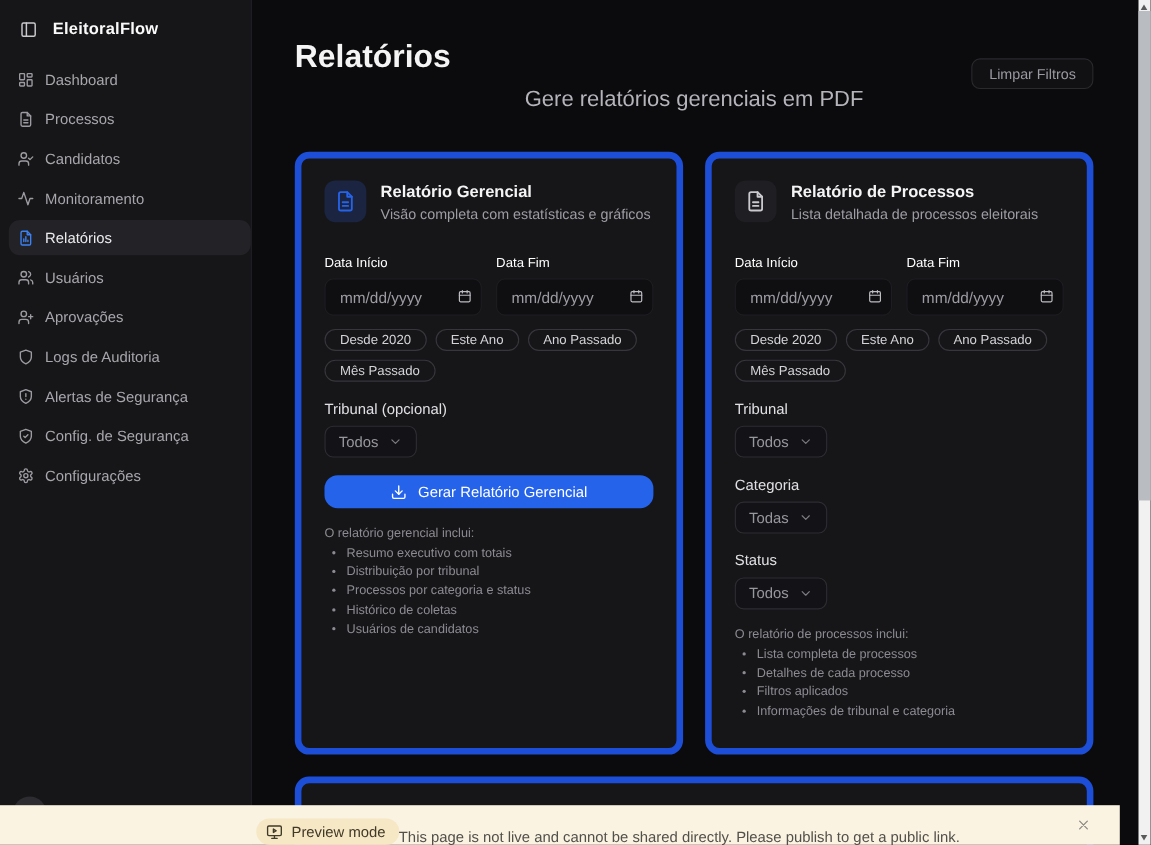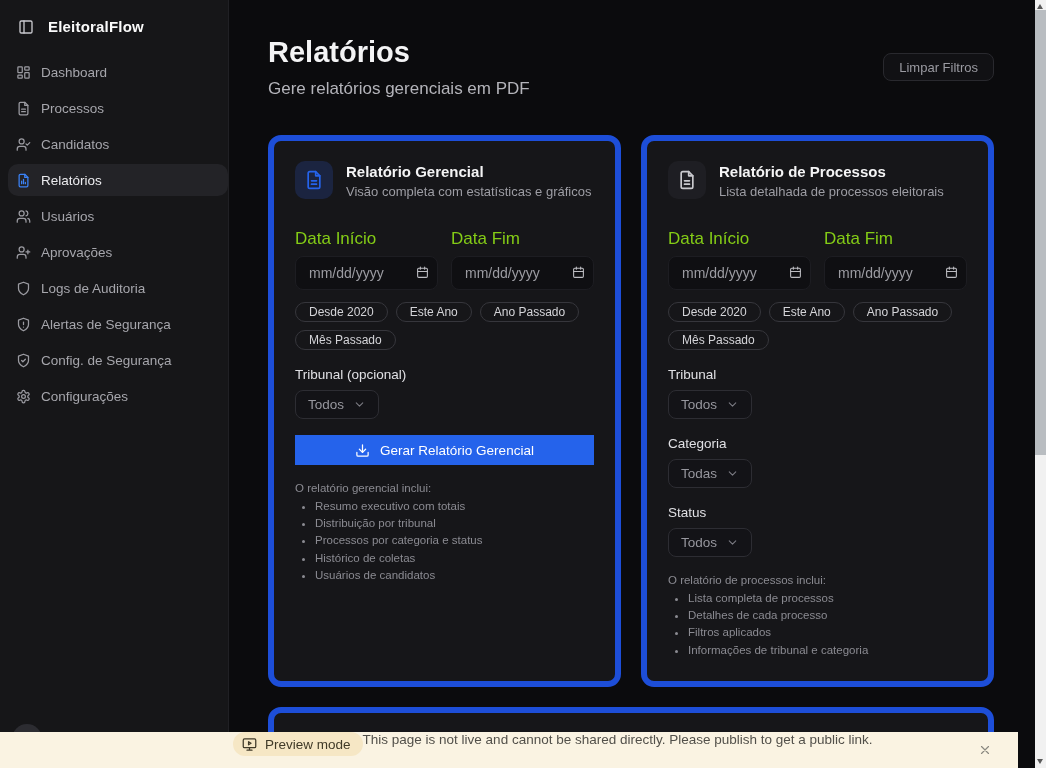--- a/index.html
+++ b/index.html
@@ -27,70 +27,70 @@
   .nav-item.active { background:#232327; color:#ececef; }
   .nav-item.active .nav-icon { color:#3b82f6; }
   .sb-user { position:absolute; left:12px; bottom:14px; display:flex; align-items:center; gap:10px; }
   .sb-avatar { width:30px; height:30px; border-radius:50%; background:#2c2c31; flex:0 0 auto; }
   .sb-username { color:#cfcfd4; font-size:13.5px; white-space:nowrap; }
 
   
   .main { position:absolute; left:229px; top:0; right:11px; bottom:0; background:#0b0b0d; overflow:hidden; }
   .content { padding:0 41px 0 39px; }
   .page-title { margin-top:36px; color:#f4f4f5; font-size:29px; font-weight:700; }
-  .page-subtitle { margin-top:10px; color:#b4b4ba; font-size:17px; }
+  .page-subtitle { margin-top:10px; color:#b4b4ba; font-size:20px;text-align:center; }
   .clear-filters-btn { position:absolute; top:53px; right:41px; height:28px; padding:0 15px;
     background:#111114; border:1px solid #29292e; border-radius:8px; color:#9a9aa1;
     font-size:13px; font-family:inherit; cursor:pointer; }
 
   .cards-row { display:grid; grid-template-columns:1fr 1fr; gap:20px; margin-top:36px; }
   .card { background:#161619; border:6px solid #1d4ed8; border-radius:13px; padding:20px 21px; }
   .card.tall { min-height:548px; }
   .card-head { display:flex; align-items:flex-start; gap:13px; margin-bottom:30px; }
   .card-icon-box { width:38px; height:38px; border-radius:10px; display:flex; align-items:center;
     justify-content:center; flex:0 0 auto; }
   .card-icon-box.blue { background:#1b2440; color:#2563eb; }
   .card-icon-box.gray { background:#1e1e23; color:#c9c9ce; }
   .card-title { color:#f4f4f5; font-size:15px; font-weight:700; padding-top:2px; }
   .card-subtitle { color:#9d9da4; font-size:13px; margin-top:4px; }
 
   .date-row { display:flex; gap:13px; }
   .date-col { flex:1; }
-  .field-label { color:#84cc16; font-size:17px; margin-bottom:7px; }
+  .field-label { color:#ffffff; font-size:12px; margin-bottom:7px; }
   .date-input-wrap { position:relative; }
   .date-input { width:100%; height:34px; background:#0f0f12; border:1px solid #1d1d22;
     border-radius:8px; color:#9c9ca2; font-size:14px; padding:0 30px 0 13px; font-family:inherit; }
   .date-input::placeholder { color:#9c9ca2; }
   .cal-icon { position:absolute; right:9px; top:10px; color:#bdbdc2; pointer-events:none; }
 
   .pills { display:flex; flex-wrap:wrap; gap:8px; margin-top:12px; }
   .pill { background:transparent; border:1px solid #36363c; border-radius:15px; padding:2px 13px;
     color:#d4d4d8; font-size:12px; font-family:inherit; cursor:pointer; }
 
   .select-label { color:#e0e0e4; font-size:13.5px; margin-top:17px; }
   .select-box { display:inline-flex; align-items:center; gap:9px; margin-top:8px; background:#131317;
     border:1px solid #2d2d33; border-radius:8px; padding:6px 12px; color:#97979e; font-size:13.5px; cursor:pointer; }
   .select-box .chev { color:#7b7b82; }
 
-  .gen-btn { width:100%; height:30px; margin-top:16px; border:none; border-radius:0;
+  .gen-btn { width:100%; height:30px; margin-top:16px; border:none; border-radius:12px;
     display:flex; align-items:center; justify-content:center; gap:10px; font-size:13.5px;
     font-family:inherit; cursor:pointer; }
   .gen-btn.primary { background:#2563eb; color:#ffffff; }
   .gen-btn.secondary { background:#1e1e23; color:#cfcfd4; border:1px solid #26262b; }
 
   .includes { margin-top:17px; color:#8b8b92; font-size:11.5px; }
   .includes ul { margin:6px 0 0 6px; padding-left:14px; }
   .includes li { margin-bottom:5.2px; }
 
   .hist-card { margin-top:20px; min-height:120px; }
   .hist-card .card-head { margin-bottom:0; }
 
   
   .banner { position:absolute; left:0; right:28px; bottom:0; height:36px; background:#faf3e2;
-    z-index:50; display:flex; align-items:flex-start; }
+    z-index:50; display:flex; align-items:flex-end; }
   .banner-badge { display:flex; align-items:center; gap:8px; background:#f6e7c5; border-radius:14px;
     height:24px; padding:0 12px 0 9px; margin-left:233px; color:#403a28; font-size:13.5px; }
   .banner-badge .b-icon { color:#403a28; }
   .banner-msg { color:#52504a; font-size:13.5px; }
   .banner-close { position:absolute; right:26px; top:11px; color:#8a8880; cursor:pointer; }
 </style>
 </head>
 <body>
 
 <div class="sidebar">
@@ -128,20 +128,28 @@
     </div>
     <div class="nav-item">
       <span class="nav-icon">
           <svg width="15" height="15" viewBox="0 0 24 24" fill="none" stroke="currentColor" stroke-width="2" stroke-linecap="round" stroke-linejoin="round">
             <path d="M16 21v-2a4 4 0 0 0-4-4H6a4 4 0 0 0-4 4v2"></path>
             <circle cx="9" cy="7" r="4"></circle>
             <path d="m16 11 2 2 4-4"></path>
           </svg>
         </span>
       <span class="nav-label">Candidatos</span>
+    </div>
+    <div class="nav-item">
+      <span class="nav-icon">
+          <svg width="15" height="15" viewBox="0 0 24 24" fill="none" stroke="currentColor" stroke-width="2" stroke-linecap="round" stroke-linejoin="round">
+            <path d="M22 12h-4l-3 9L9 3l-3 9H2"></path>
+          </svg>
+        </span>
+      <span class="nav-label">Monitoramento</span>
     </div>
     <div class="nav-item active">
       <span class="nav-icon">
           <svg width="15" height="15" viewBox="0 0 24 24" fill="none" stroke="currentColor" stroke-width="2" stroke-linecap="round" stroke-linejoin="round">
             <path d="M14 2H7a2 2 0 0 0-2 2v16a2 2 0 0 0 2 2h10a2 2 0 0 0 2-2V7z"></path>
             <path d="M14 2v5h5"></path>
             <path d="M9 17v-4M12 17v-7M15 17v-2"></path>
           </svg>
         </span>
       <span class="nav-label">Relatórios</span>

